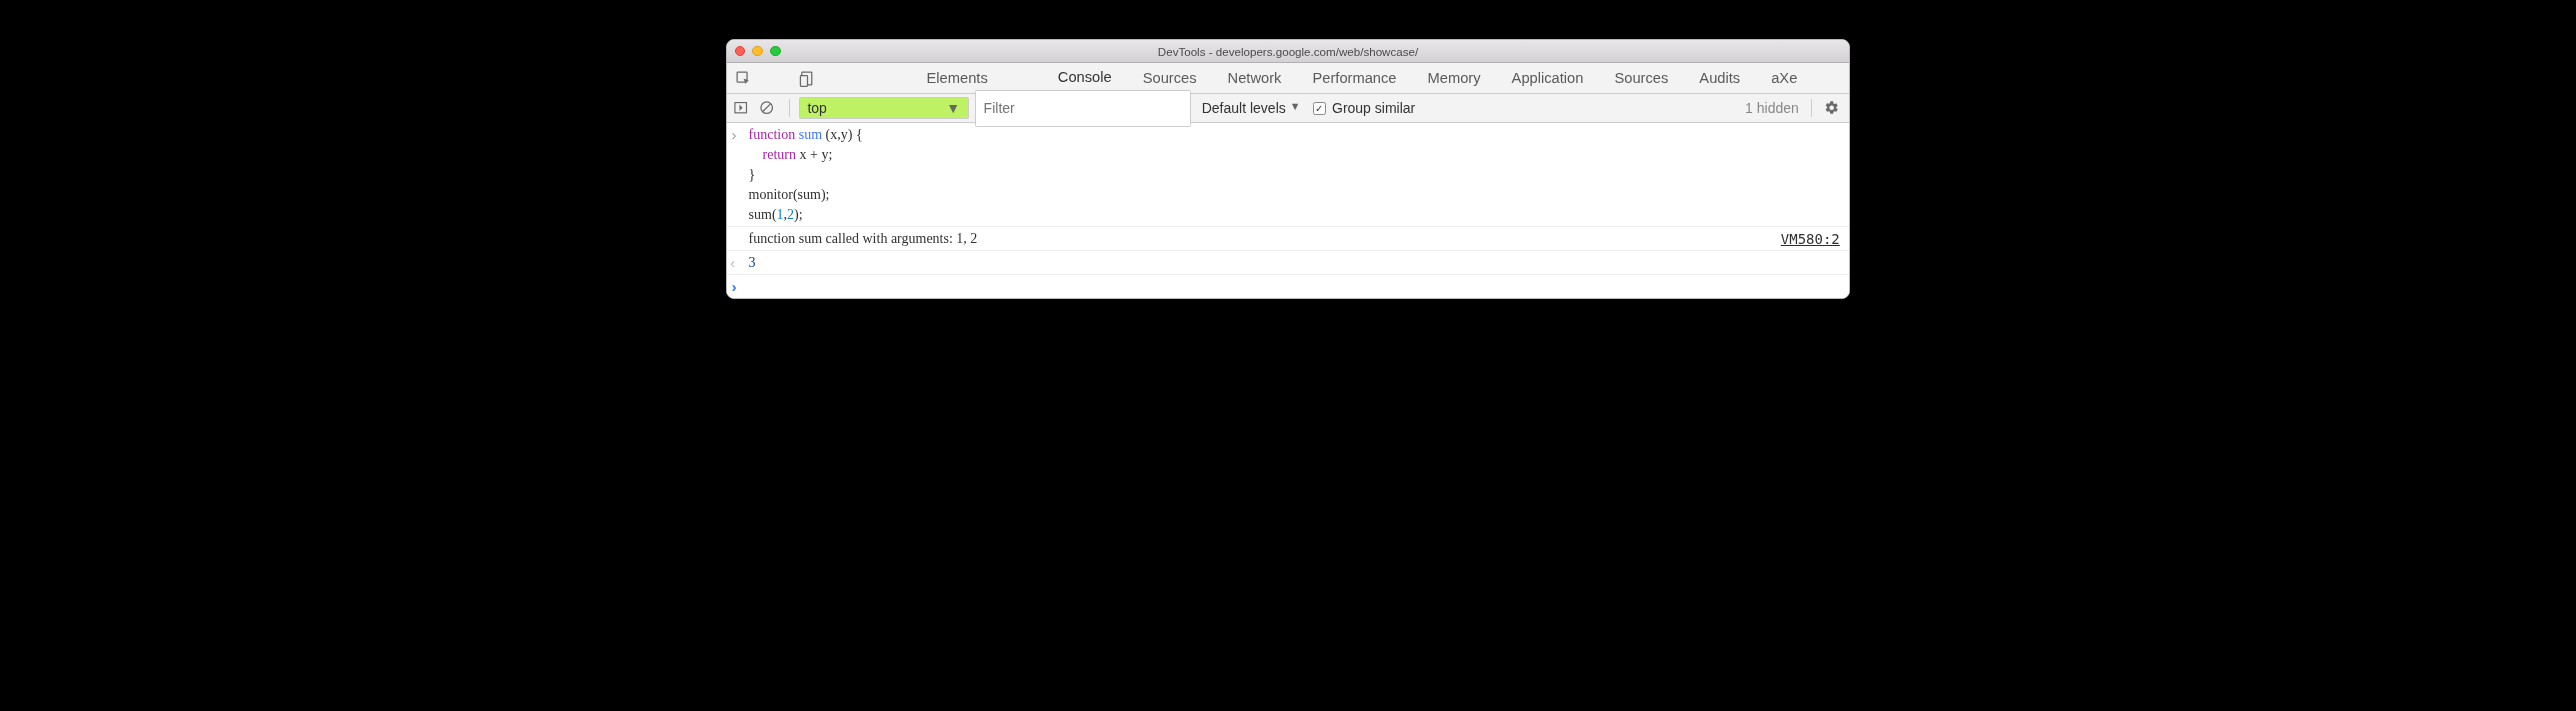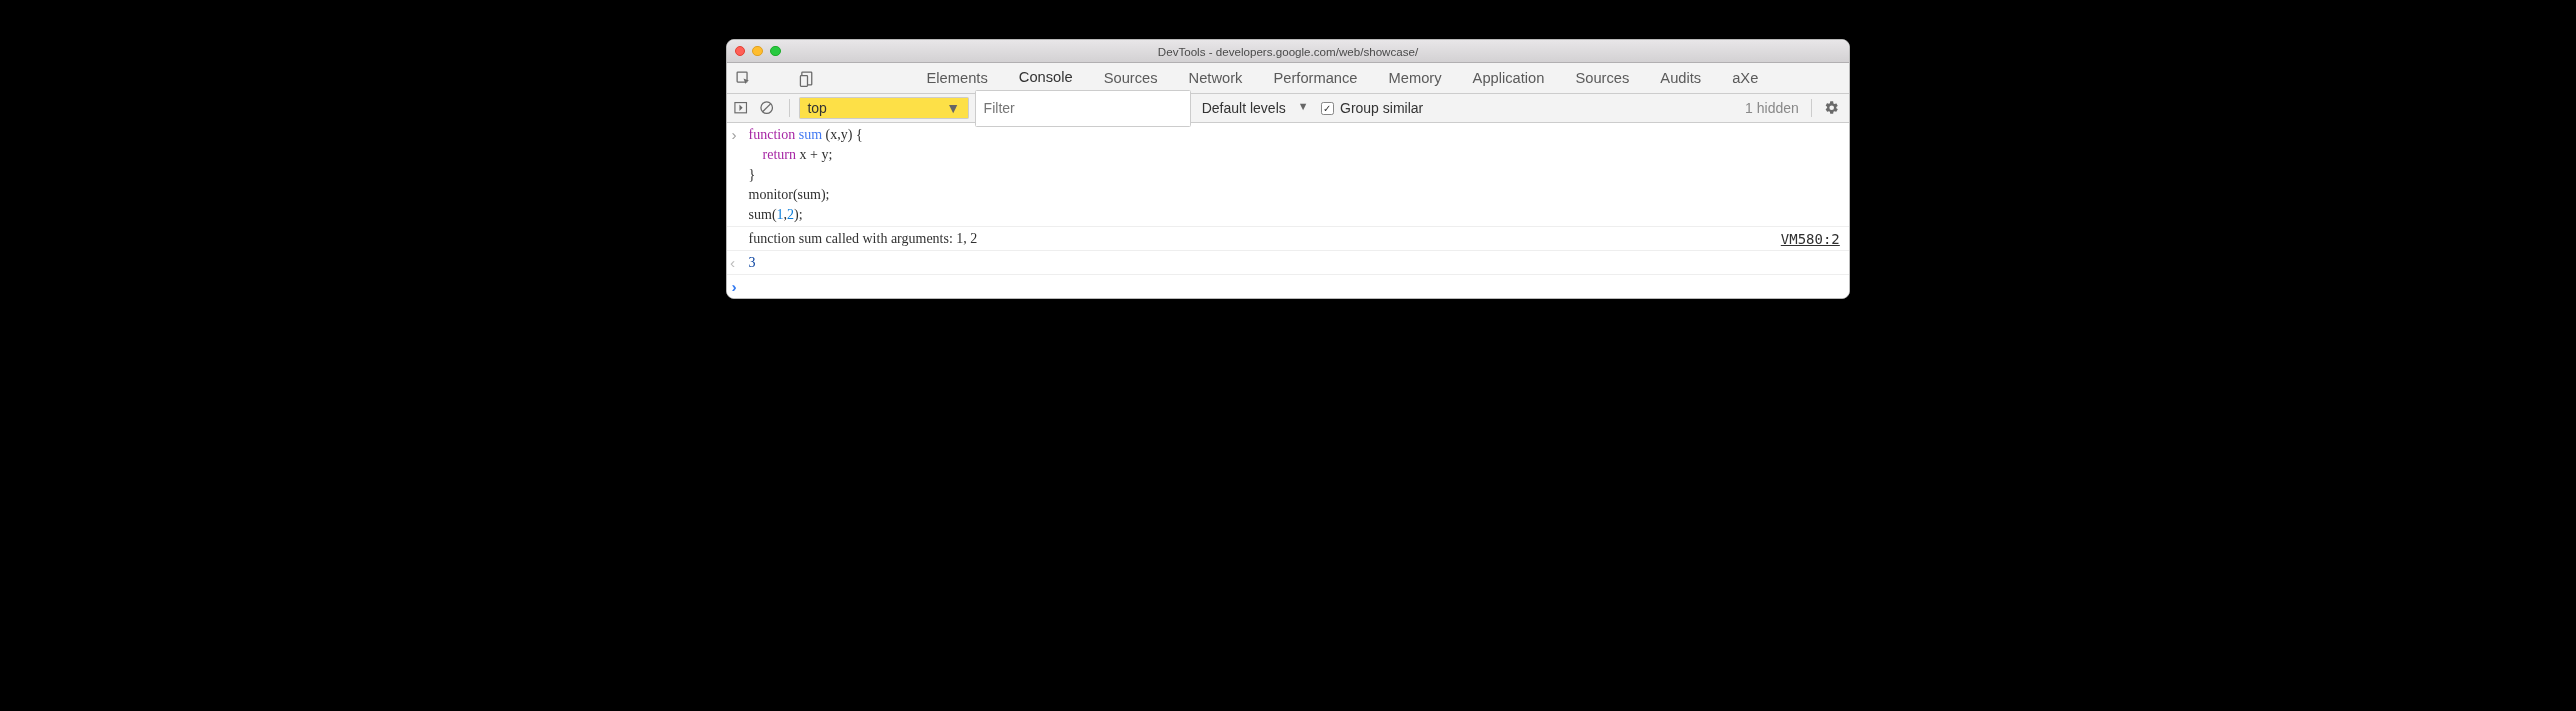--- a/index.html
+++ b/index.html
@@ -51,47 +51,47 @@
     font-size: 14.7px;
     gap: 47px;
   }
   .tabbar .iconbtn {
     width: 23px; height: 23px; display:flex; align-items:center; justify-content:center;
     color:#6a6a6a;
   }
   .tabbar .sep { width:0.8px; height:20px; background:#ccc; margin:0 7.7px; }
   .tabs { display:flex; gap:28px; align-items:center; }
   .tab { padding: 7px 1.5px 6.2px; cursor:default; }
-  .tab.active { color:#333; border-bottom: 2.3px solid #1a73e8; }
+  .tab.active { color:#333; border-bottom: 2.3px solid #1a73e8; margin-left: 39px; }
   .spacer { flex:1; }
   .kebab { font-size: 17px; color:#6a6a6a; padding:0 3.1px; letter-spacing:0; }
 
   .toolbar {
     height: 29px;
     background: #f3f3f3;
     border-bottom: 0.8px solid #ccc;
     display:flex; align-items:center;
     padding: 0 6.2px;
     font-size: 14px;
     color:#5a5a5a;
     gap: 6.2px;
   }
   .toolbar .sep2 { width:0.8px; height:18.5px; background:#ccc; margin:0 3.1px; }
   .context-select {
-    background:#fde047; border:0.8px solid #ccc; height:21.6px;
+    background:#bef264; border:0.8px solid #ccc; height:21.6px;
     display:flex; align-items:center; padding:0 7.7px; gap:93px;
     color:#333; border-radius:1.5px;
     min-width: 170px; justify-content: space-between;
   }
   .filter-input {
     background:#fff; border:0.8px solid #ccc; height:37px; width: 216px;
     padding:0 7.7px; font-size:14px; color:#888; border-radius:1.5px;
   }
   .levels {
-    display:flex; align-items:flex-start; gap:12px; color:#333; padding-left:4.6px;
+    display:flex; align-items:flex-start; gap:4px; color:#333; padding-left:4.6px;
   }
   .checkbox {
     width:13px;height:13px;border:0.8px solid #888;border-radius:2.3px;background:#fff;
     display:inline-flex;align-items:center;justify-content:center;font-size:10px;color:#333;
   }
   .hidden-count { color:#888; margin-right:3.1px;margin-left:8px; }
   .gear { font-size:15.4px; color:#6a6a6a; padding:0 3.1px; }
 
   .console {
     background:#fff;

